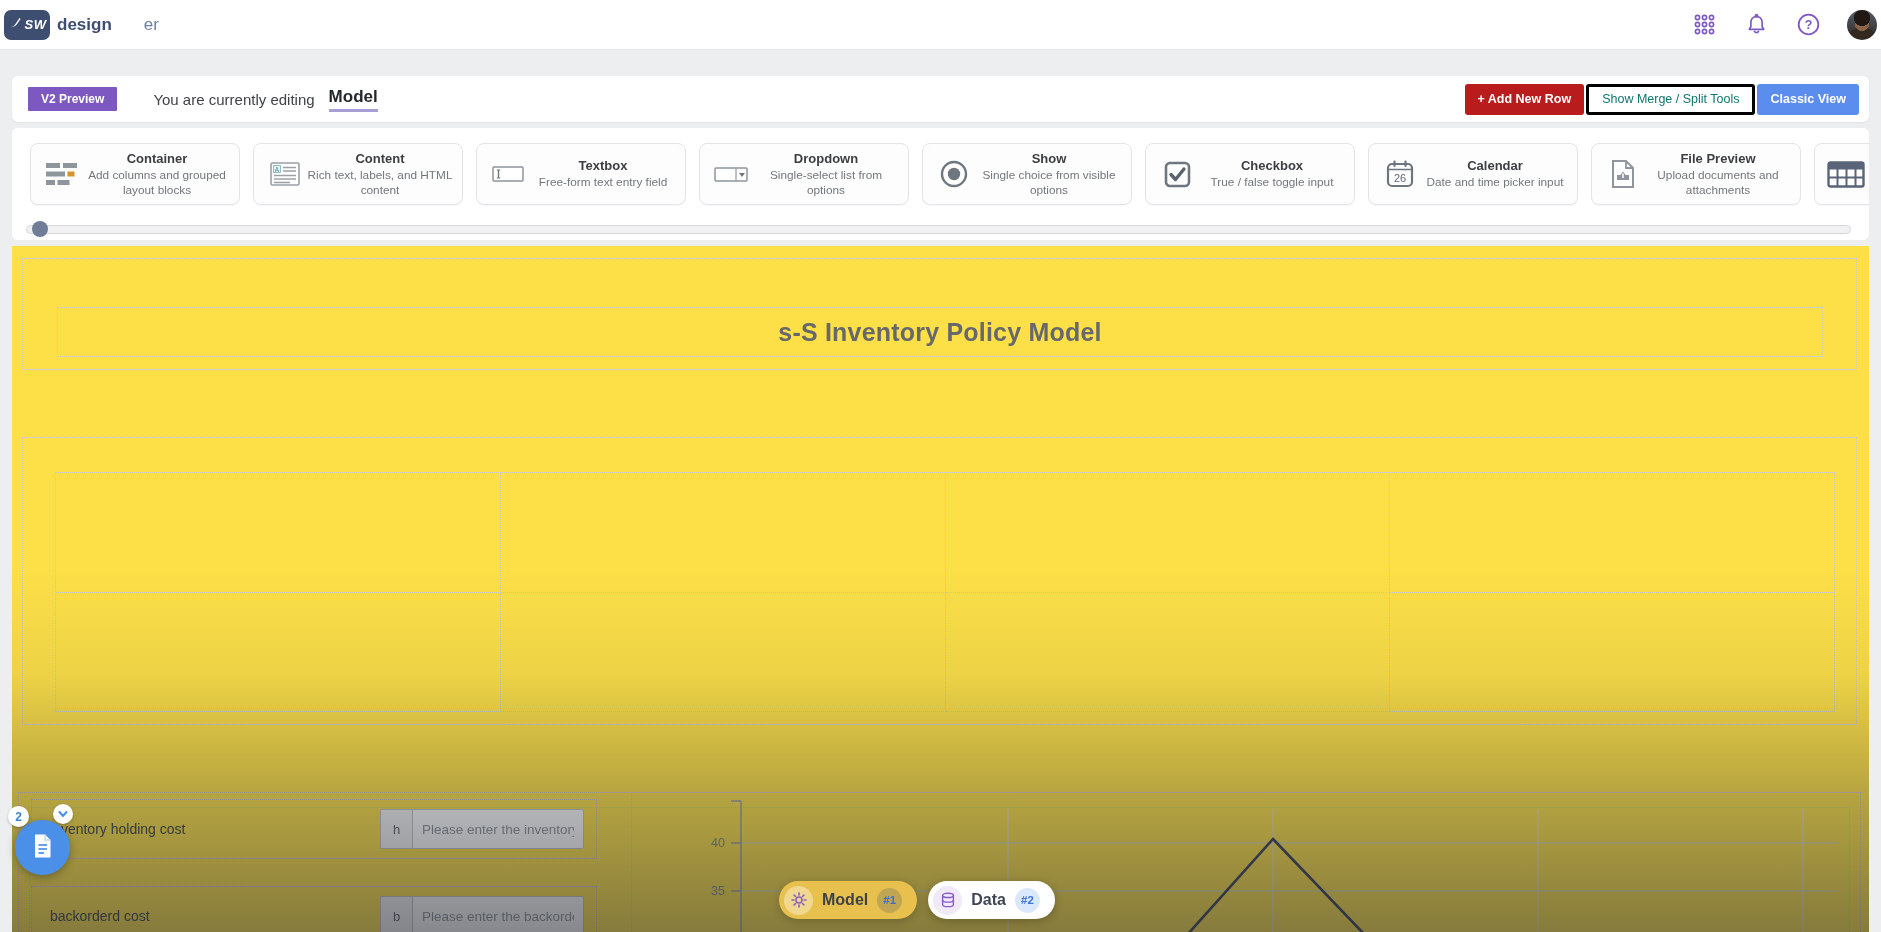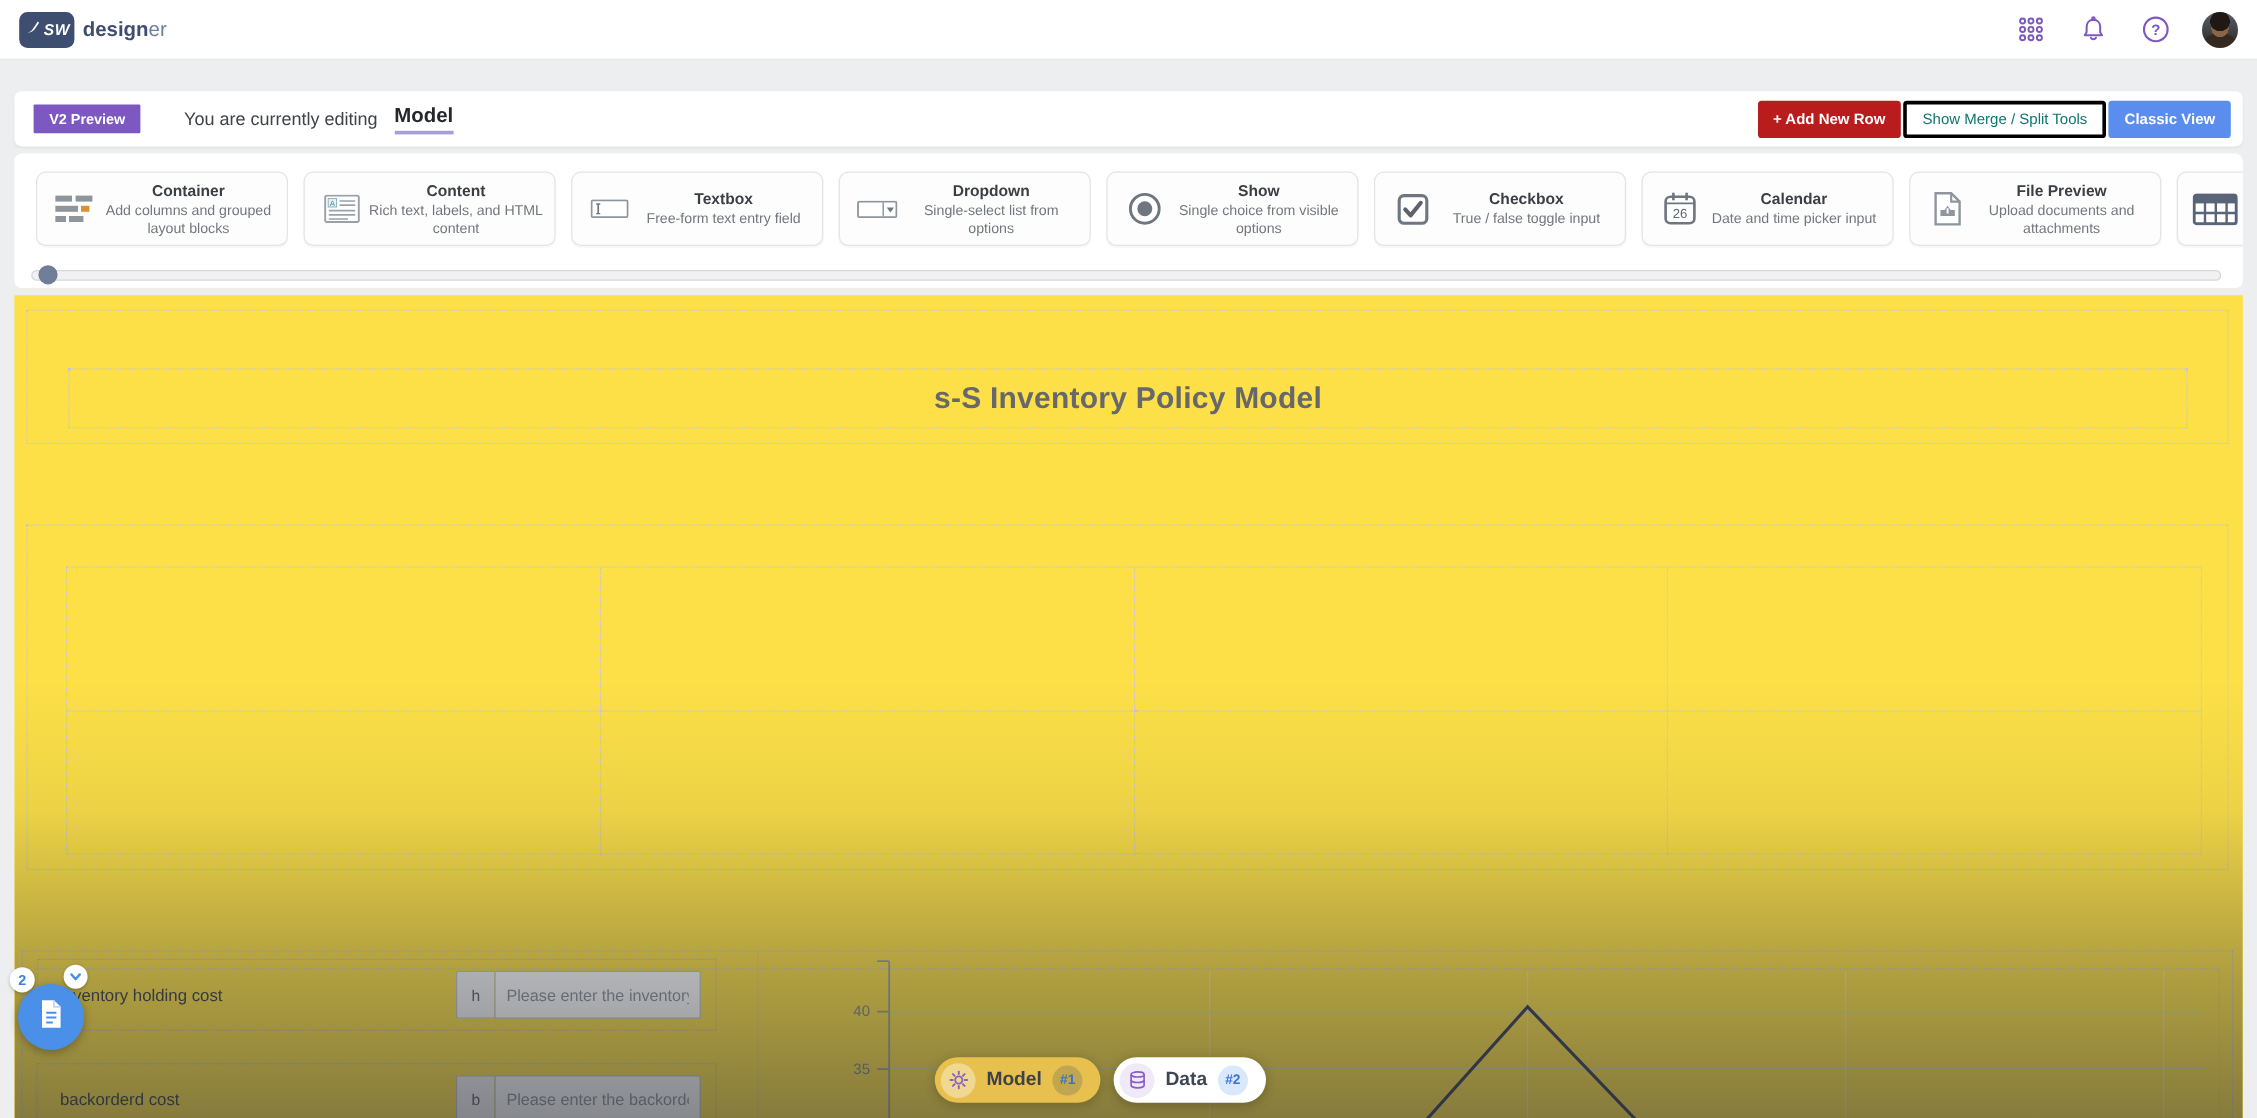--- a/index.html
+++ b/index.html
@@ -8,28 +8,28 @@
     position: relative;
     font-family: "Liberation Sans", sans-serif;
     background: #eceef0;
     overflow: hidden;
     color: #3c3f44;
   }
   
   .nav {
     position:absolute; left:0; top:0; width:1881px; height:50px;
     background:#fff; border-bottom:1px solid #e6e7e9;
-    display:flex; align-items:center; padding:0 16px;
+    display:flex; align-items:center; padding:0 4px;
   }
   .logo-badge {
     width:46px; height:30px; background:#3d4e70; border-radius:7px;
     display:flex; align-items:center; justify-content:center; gap:2px;
   }
   .logo-sw { color:#fff; font-size:13px; font-weight:bold; font-style:italic; letter-spacing:.5px; }
-  .brand { margin-left:7px; font-size:17px; color:#3d4e70; display:flex; align-items:baseline; }
+  .brand { margin-left:7px; font-size:17px; color:#3d4e70; display:flex; align-items:baseline;gap:32px; }
   .brand-bold { font-weight:bold; }
   .brand-light { color:#6d7fa0; font-weight:normal; }
   .nav-right { margin-left:auto; display:flex; align-items:center; gap:26px; }
   .nav-iconbtn { width:26px; height:26px; display:flex; align-items:center; justify-content:center; cursor:pointer; }
   .avatar {
     width:30px; height:30px; border-radius:50%;
     background:
       radial-gradient(circle at 50% 26%, #1f1813 0 30%, rgba(0,0,0,0) 31%),
       radial-gradient(circle at 50% 46%, #8a6448 0 32%, rgba(0,0,0,0) 33%),
       radial-gradient(circle at 50% 115%, #33291f 0 45%, rgba(0,0,0,0) 46%),

